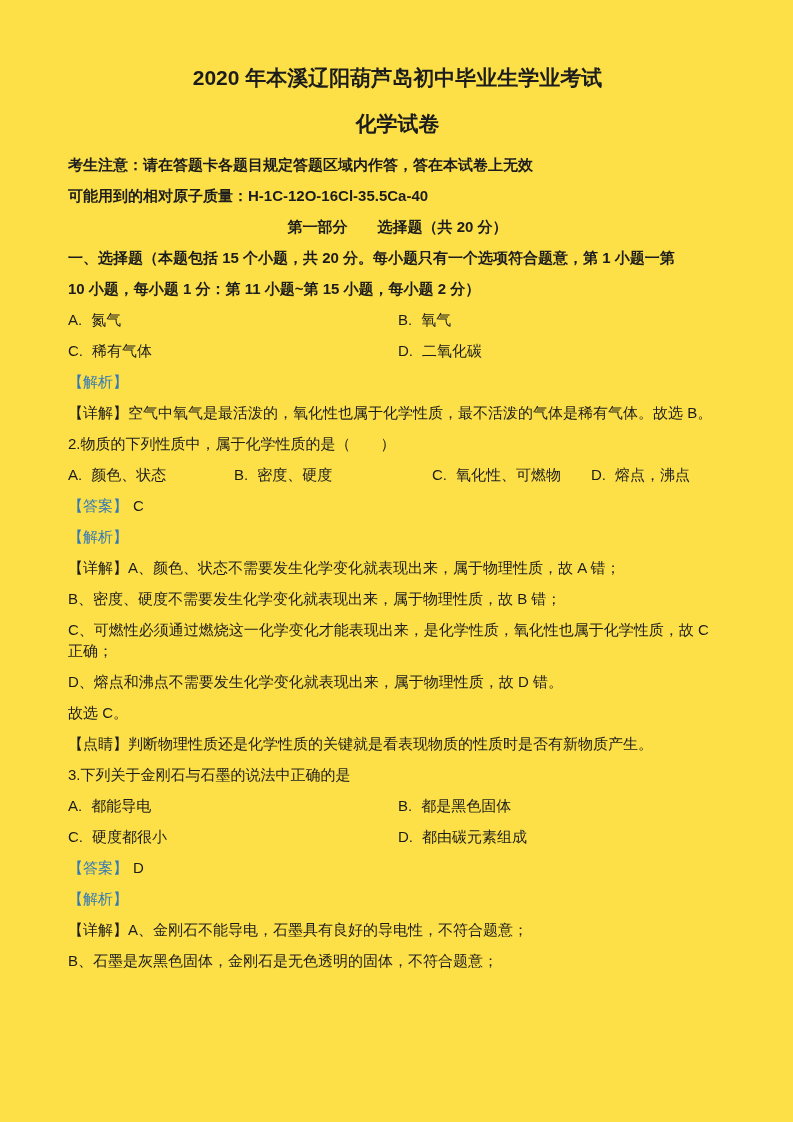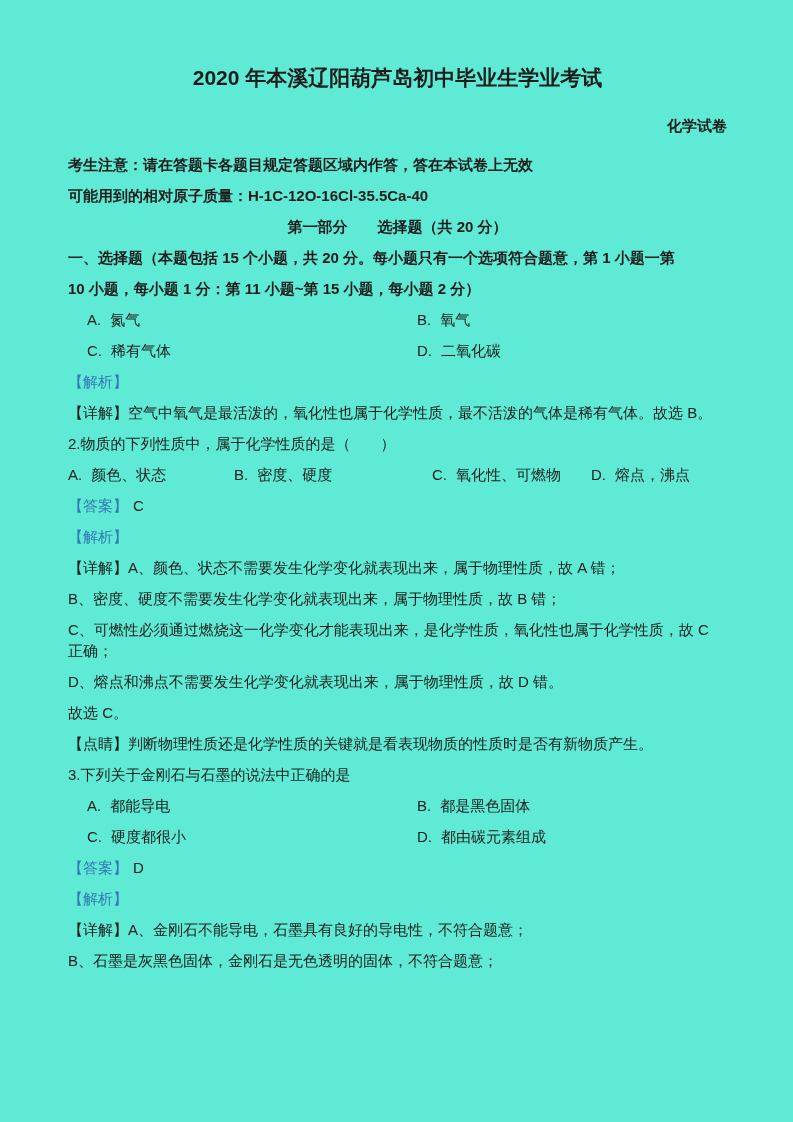--- a/index.html
+++ b/index.html
@@ -1,52 +1,53 @@
 <!DOCTYPE html>
 <html><head>
 <meta charset="utf-8">
 <style>
   html, body { margin: 0; padding: 0; background: #ffffff; }
   .page {
     position: relative;
     width: 793px;
     height: 1122px;
     box-sizing: border-box;
-    background: #5eead4;
+    background: #fde047;
     padding: 64px 66px 0 68px;
     font-family: "Liberation Sans", "DejaVu Sans", sans-serif;
     color: #1c1c1c;
     font-size: 15px;
     overflow: hidden;
   }
   .title {
     font-size: 21px;
     font-weight: bold;
     text-align: center;
     line-height: 28px;
     margin: 0 0 20px 0;
   }
   .subtitle {
-    font-size: 15px;
+    font-size: 21px;
     font-weight: bold;
-    text-align: right;
+    text-align: center;
     line-height: 28px;
     margin: 0 0 14px 0;
+    font-family: Liberation Mono, monospace;
   }
   .line { line-height: 21px; margin: 0 0 10px 0; }
   .bold { font-weight: bold; }
   .center { text-align: center; }
   .blue { color: #3579B5; }
   .am-val { }
   .am-val:first-of-type { margin-left: 6px; }
   .sh-part { margin-right: 30px; }
   .opt-row { display: flex; line-height: 21px; margin: 0 0 10px 0; }
   .opt { white-space: nowrap; }
   .opt .letter { display: inline-block; margin-right: 9px; }
-  .cols2 .opt:nth-child(1) { width: 330px; margin-left: 19px; }
+  .cols2 .opt:nth-child(1) { width: 330px; }
   .cols4 .opt:nth-child(1) { width: 166px; }
   .cols4 .opt:nth-child(2) { width: 170px; }
   .cols4 .opt:nth-child(3) { width: 159px; margin-left: 28px; }
   .ans-letter { margin-left: 5px; }
 </style>
 </head>
 <body>
 
 <div class="page">
 

